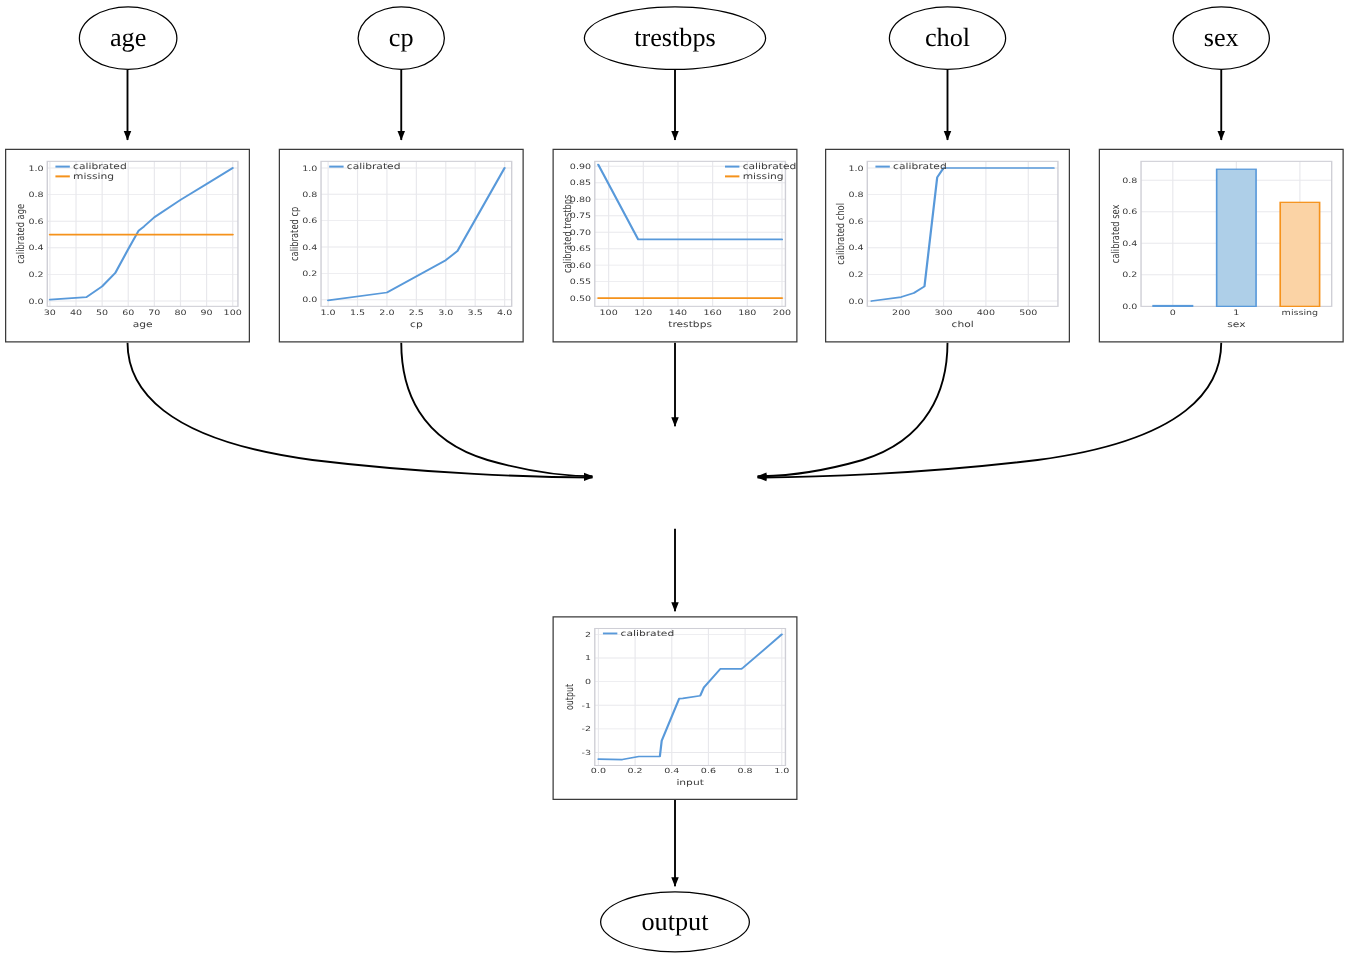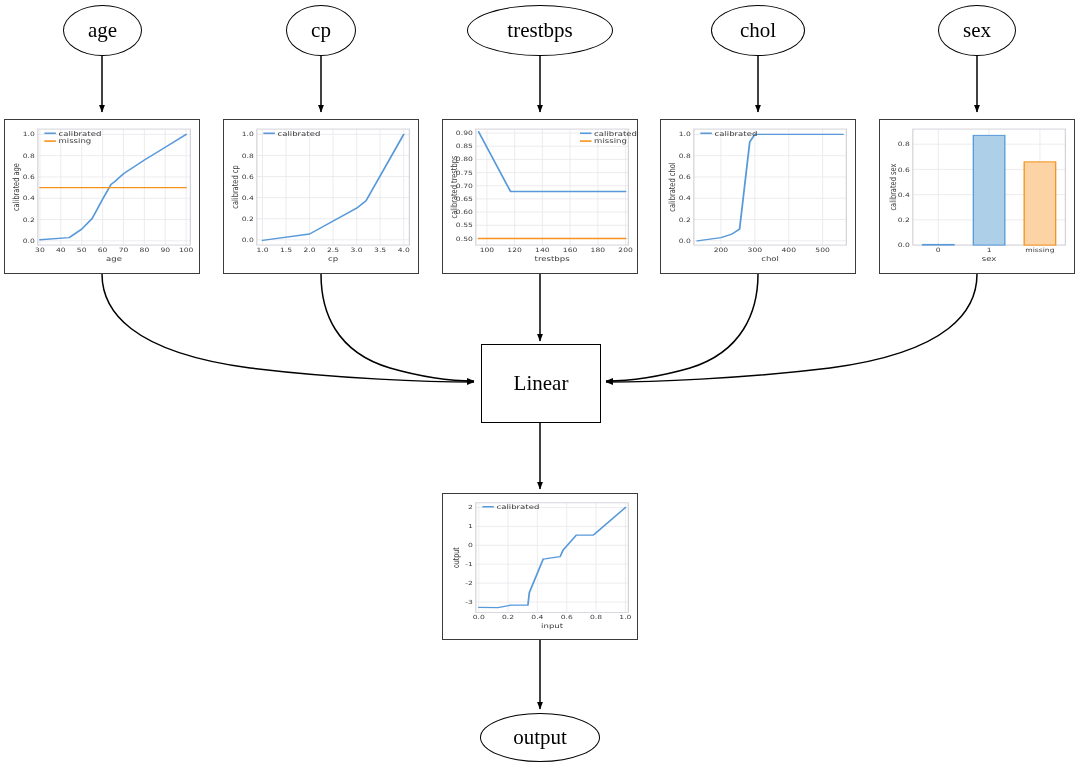--- a/index.html
+++ b/index.html
@@ -96,23 +96,20 @@
   <div class="node-ellipse" style="left:467px; top:5px; width:146px; height:51px; font-size:21px;">
     <span>trestbps</span>
   </div>
   <div class="node-ellipse" style="left:711px; top:5px; width:94px; height:51px; font-size:21px;">
     <span>chol</span>
   </div>
   <div class="node-ellipse" style="left:938px; top:5px; width:78px; height:51px; font-size:21px;">
     <span>sex</span>
   </div>
 
-  <div class="node-box" style="left:481px; top:344px; width:120px; height:79px; font-size:21px;">
-    <span>Linear</span>
-  </div>
 
   <div class="node-ellipse" style="left:480px; top:713px; width:120px; height:49px; font-size:21px;">
     <span>output</span>
   </div>
 
   <div class="plot-panel" style="left:4px; top:119px; width:196px; height:155px;">
     <div class="plot-inner">
         <svg class="plot-svg" id="svg-age" viewBox="0 0 100 100" preserveAspectRatio="none">
           <rect x="15.5" y="3.5" width="82" height="80" class="plot-bg"></rect>
           <line x1="15.5" y1="80.56422018348624" x2="97.5" y2="80.56422018348624" class="grid-line"></line>

